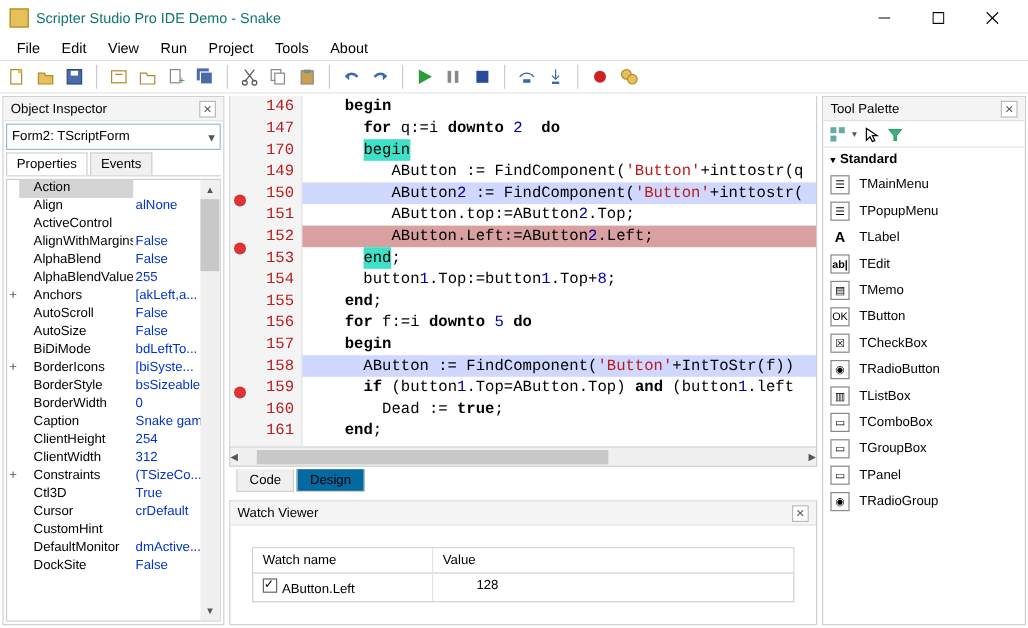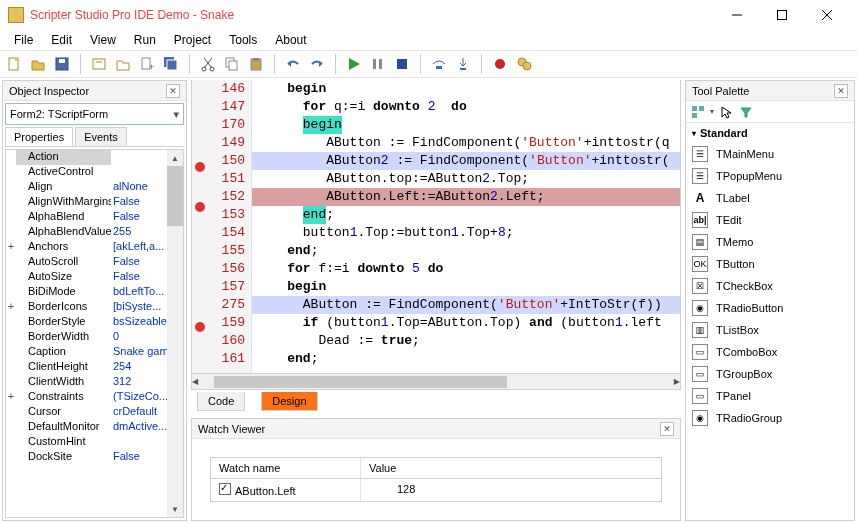--- a/index.html
+++ b/index.html
@@ -1,19 +1,19 @@
 <!DOCTYPE html>
 <html><head>
 <meta charset="utf-8">
 <style>
   * { box-sizing: border-box; margin: 0; padding: 0; }
   html, body { width: 857px; height: 523px; font-family: "Segoe UI", Tahoma, sans-serif; font-size: 12px; background: #fff; overflow: hidden; }
   .titlebar { height: 30px; display: flex; align-items: center; padding: 0 8px; background: #fff; }
   .title-icon { width: 16px; height: 16px; margin-right: 6px; background:#e6c05a; border:1px solid #b08a2a; }
-  .title-text { font-size: 12px; color: #ef4444; }
+  .title-text { font-size: 12px; color: #0f766e; }
   .window-btns { margin-left: auto; display:flex; }
   .wbtn { width: 45px; height: 28px; display:flex; align-items:center; justify-content:center; color:#222; }
   .menubar { height: 20px; display:flex; align-items:center; padding: 0 6px; gap: 2px; }
   .menu-item { padding: 2px 8px; cursor:default; }
   .toolbar { height: 28px; display:flex; align-items:center; padding: 2px 4px; border-top:1px solid #e3e3e3; border-bottom:1px solid #e3e3e3; gap:4px; }
   .tbtn { width:20px; height:20px; display:flex; align-items:center; justify-content:center; }
   .tsep { width:1px; height:20px; background:#ccc; margin:0 4px; }
   .c-play { color:#2a9d3a; }
   .c-stop { color:#2a4a9d; }
   .c-rec { color:#c22; }
@@ -53,23 +53,23 @@
   .code { flex:1; position:relative; white-space:pre; }
   .cl { height:18px; line-height:18px; padding-left:4px; }
   .kw { color:#000; font-weight:bold; }
   .num { color:#0000aa; }
   .str { color:#b91c1c; }
   .hl-cyan { background:#3fe0c8; color:#000; display:inline-block; }
   .hl-blue-line { background:#d0d8ff; }
   .hl-red-line { background:#d8a0a0; }
   .hscroll { height:16px; background:#f0f0f0; display:flex; align-items:center; border:1px solid #d0d0d0; border-top:none; }
   .hscroll .sthumb { width:60%; height:12px; margin-left:16px; background:#c8c8c8; }
-  .subtabs { display:flex; height:22px; align-items:flex-start; gap:16px; padding-left:6px; margin-top:2px; font-size:11px;text-align:right; }
+  .subtabs { display:flex; height:22px; align-items:flex-start; gap:2px; padding-left:6px; margin-top:2px; font-size:11px;text-align:right; }
   .subtab { padding:3px 10px; border:1px solid #d0d0d0; border-top:none; background:#fff; }
-  .subtab.active { background:#f97316; }
+  .subtab.active { background:#0369a1; }
   .subtab.inactive { background:#f0f0f0; }
   .watch { margin-top:4px; }
   .wtable { flex:1; margin:18px; border:1px solid #d0d0d0; font-size:11px; }
   .whdr { display:flex; border-bottom:1px solid #d0d0d0; background:#fff; }
   .whdr > div { padding:4px 8px; }
   .wcol1 { width:150px; border-right:1px solid #e3e3e3; }
   .wrow { display:flex;gap:28px; }
   .wrow > div { padding:4px 8px; }
   .ck { width:12px; height:12px; border:1px solid #666; display:inline-block; margin-right:4px; position:relative; }
   .ck.on::after { content:"✓"; font-size:10px; position:absolute; top:-2px; left:0; }
@@ -256,27 +256,27 @@
       <div class="tab2 inactive">Events</div>
     </div>
     <div class="propgrid" id="propgrid">
       <div class="prow sel">
           <div class="exp"></div>
           <div class="pname">Action</div>
           <div class="pval"></div>
         </div>
         <div class="prow">
           <div class="exp"></div>
+          <div class="pname">Align</div>
+          <div class="pval link">alNone</div>
+        </div>
+        <div class="prow">
+          <div class="exp"></div>
           <div class="pname">ActiveControl</div>
           <div class="pval"></div>
-        </div>
-        <div class="prow">
-          <div class="exp"></div>
-          <div class="pname">Align</div>
-          <div class="pval link">alNone</div>
         </div>
         <div class="prow">
           <div class="exp"></div>
           <div class="pname">AlignWithMargins</div>
           <div class="pval link">False</div>
         </div>
         <div class="prow">
           <div class="exp"></div>
           <div class="pname">AlphaBlend</div>
           <div class="pval link">False</div>
@@ -336,32 +336,37 @@
           <div class="pname">ClientWidth</div>
           <div class="pval link">312</div>
         </div>
         <div class="prow">
           <div class="exp">+</div>
           <div class="pname">Constraints</div>
           <div class="pval link">(TSizeCo...</div>
         </div>
         <div class="prow">
           <div class="exp"></div>
+          <div class="pname">Ctl3D</div>
+          <div class="pval link">True</div>
+        </div>
+        <div class="prow">
+          <div class="exp"></div>
           <div class="pname">Cursor</div>
           <div class="pval link">crDefault</div>
         </div>
         <div class="prow">
           <div class="exp"></div>
+          <div class="pname">CustomHint</div>
+          <div class="pval"></div>
+        </div>
+        <div class="prow">
+          <div class="exp"></div>
           <div class="pname">DefaultMonitor</div>
           <div class="pval link">dmActive...</div>
-        </div>
-        <div class="prow">
-          <div class="exp"></div>
-          <div class="pname">CustomHint</div>
-          <div class="pval"></div>
         </div>
         <div class="prow">
           <div class="exp"></div>
           <div class="pname">DockSite</div>
           <div class="pval link">False</div>
         </div>
         <div class="scrollbar-y">
         <div class="sbtn">▲</div>
         <div class="sthumb" style="flex:0 0 60px;"></div>
         <div style="flex:1"></div>
@@ -429,21 +434,21 @@
             <div class="ln">170</div>
             <div class="ln">149</div>
             <div class="ln">150</div>
             <div class="ln">151</div>
             <div class="ln">152</div>
             <div class="ln">153</div>
             <div class="ln">154</div>
             <div class="ln">155</div>
             <div class="ln">156</div>
             <div class="ln">157</div>
-            <div class="ln">275</div>
+            <div class="ln">158</div>
             <div class="ln">159</div>
             <div class="ln">160</div>
             <div class="ln">161</div>
           </div>
       </div>
       <div class="code" id="codelines"><div class="cl">    <span class="kw">begin</span></div><div class="cl">      <span class="kw">for</span> q:=i <span class="kw">downto</span> <span class="num">2</span>  <span class="kw">do</span></div><div class="cl">      <span class="hl-cyan">begin</span></div><div class="cl">         AButton := FindComponent(<span class="str">'Button'</span>+inttostr(q</div><div class="cl hl-blue-line">         AButton<span class="num">2</span> := FindComponent(<span class="str">'Button'</span>+inttostr(</div><div class="cl">         AButton.top:=AButton<span class="num">2</span>.Top;</div><div class="cl hl-red-line">         AButton.Left:=AButton<span class="num">2</span>.Left;</div><div class="cl">      <span class="hl-cyan">end</span>;</div><div class="cl">      button<span class="num">1</span>.Top:=button<span class="num">1</span>.Top+<span class="num">8</span>;</div><div class="cl">    <span class="kw">end</span>;</div><div class="cl">    <span class="kw">for</span> f:=i <span class="kw">downto</span> <span class="num">5</span> <span class="kw">do</span></div><div class="cl">    <span class="kw">begin</span></div><div class="cl hl-blue-line">      AButton := FindComponent(<span class="str">'Button'</span>+IntToStr(f))</div><div class="cl">      <span class="kw">if</span> (button<span class="num">1</span>.Top=AButton.Top) <span class="kw">and</span> (button<span class="num">1</span>.left</div><div class="cl">        Dead := <span class="kw">true</span>;</div><div class="cl">    <span class="kw">end</span>;</div></div>
     </div>
     <div class="hscroll">
       <div class="sbtn">◀</div>
       <div class="sthumb"></div>

